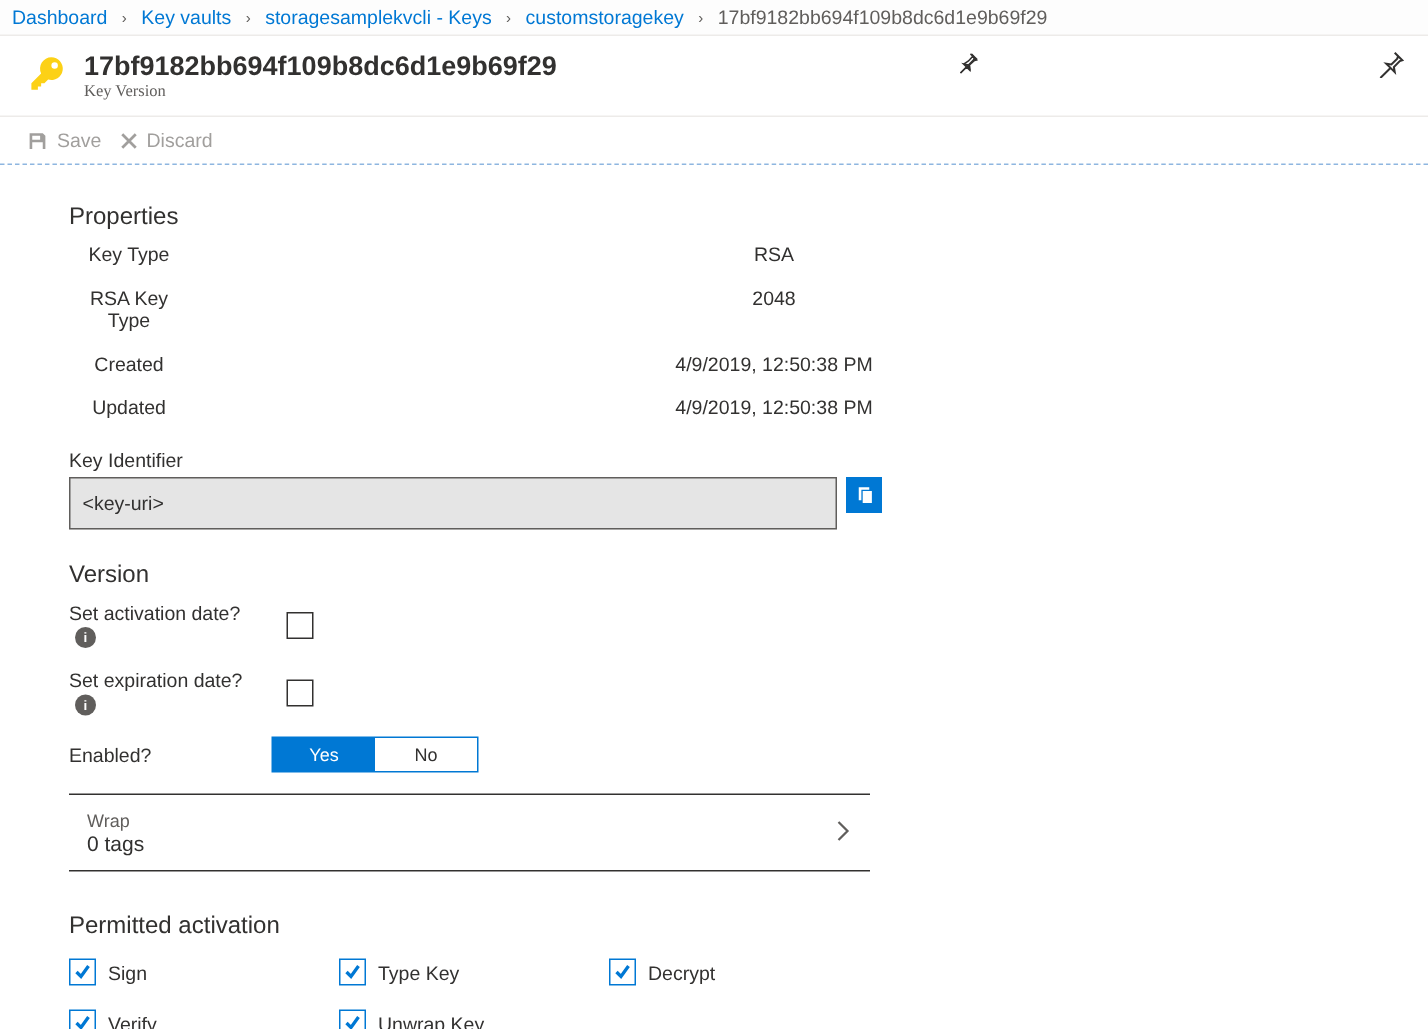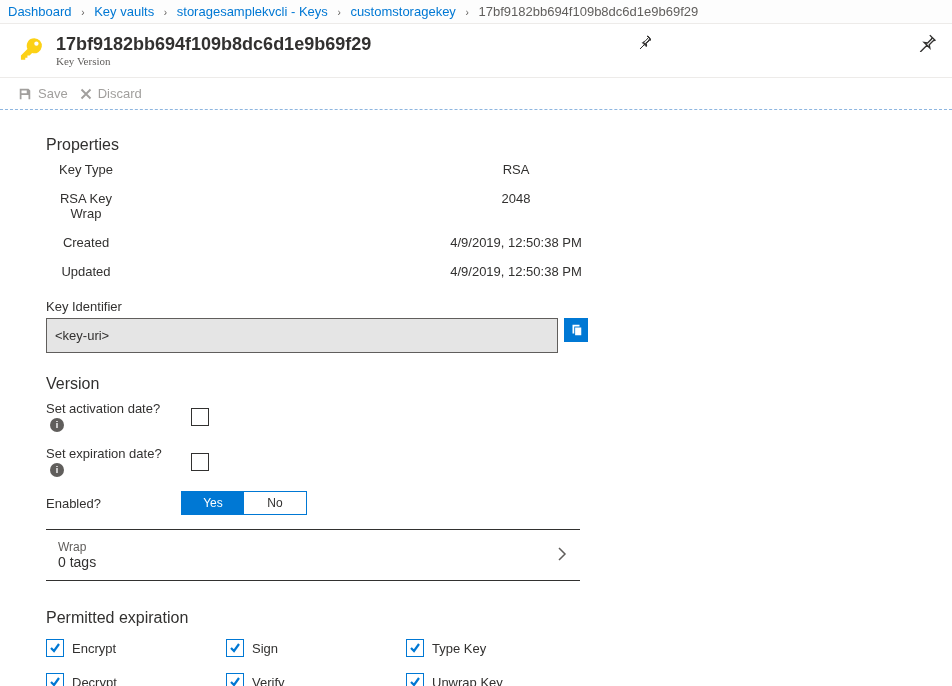--- a/index.html
+++ b/index.html
@@ -31,21 +31,21 @@
 .input-row { display: flex; gap: 6px; margin-bottom: 22px; }
 .readonly-input { flex: 0 0 512px; border: 1px solid #605e5c; background: #e5e5e5; padding: 3px 8px; font-size: 13px; color: #323130; height: 35px; }
 .copy-btn { width: 24px; height: 24px; background: #0078d4; display:flex; align-items:center; justify-content:center; cursor:pointer; }
 .copy-btn svg { fill: #fff; }
 
 .settings-row { display: flex; align-items: center; margin-bottom: 14px; }
 .settings-label { width: 135px; color: #323130; }
 .info-icon { display:inline-flex; align-items:center; justify-content:center; width:14px; height:14px; border-radius:50%; background:#605e5c; color:#fff; font-size:9px; font-weight:bold; margin-left:4px; }
 .cbx { width:18px; height:18px; border:1px solid #323130; margin-left: 10px; }
 
-.toggle { display:flex; border:1px solid #0078d4; width:126px; height:24px; }
+.toggle { display:flex; border:1px solid #0078d4; width:138px; height:24px; }
 .toggle div { flex:1; display:flex; align-items:center; justify-content:center; font-size:12px; cursor:pointer; }
 .toggle .active { background:#0078d4; color:#fff; }
 .toggle .inactive { background:#fff; color:#323130; }
 
 .tags-row { border-top: 1px solid #323130; border-bottom: 1px solid #323130; padding: 10px 12px; display:flex; align-items:center; cursor:pointer; margin-top:6px; margin-bottom: 28px; width: 534px; }
 .tags-row .titles { flex:1; }
 .tags-row .small { font-size:12px; color:#605e5c; }
 .tags-row .count { font-size:14px; }
 .tags-row .chev { color:#605e5c; }
 
@@ -107,21 +107,21 @@
     <span>Discard</span>
   </div>
 </div>
 
 <div class="main">
 
   <div class="section-title">Properties</div>
   <div class="prop-grid">
     <div class="prop-label">Key Type</div>
     <div class="prop-value">RSA</div>
-    <div class="prop-label">RSA Key Wrap</div>
+    <div class="prop-label">RSA Key Type</div>
     <div class="prop-value">2048</div>
     <div class="prop-label">Created</div>
     <div class="prop-value">4/9/2019, 12:50:38 PM</div>
     <div class="prop-label">Updated</div>
     <div class="prop-value">4/9/2019, 12:50:38 PM</div>
   </div>
 
   <div class="field-label">Key Identifier</div>
   <div class="input-row">
     <input class="readonly-input" readonly="" value="&lt;key-uri&gt;" style="">
@@ -160,36 +160,28 @@
       <div class="small">Wrap</div>
       <div class="count">0 tags</div>
     </div>
     <div class="chev">
       <svg width="12" height="14" viewBox="0 0 8 14" fill="none" stroke="#605e5c" stroke-width="1.5">
           <path d="M1 1l6 6-6 6"></path>
         </svg>
     </div>
   </div>
 
-  <div class="section-title">Permitted expiration</div>
+  <div class="section-title">Permitted activation</div>
   <div class="ops" id="ops-grid">
       <div class="op">
         <div class="chk">
           <svg width="12" height="12" viewBox="0 0 12 12">
             <path d="M2 6l3 3 5-7"></path>
           </svg>
         </div>
-        <span>Encrypt</span>
-      </div>
-      <div class="op">
-        <div class="chk">
-          <svg width="12" height="12" viewBox="0 0 12 12">
-            <path d="M2 6l3 3 5-7"></path>
-          </svg>
-        </div>
         <span>Sign</span>
       </div>
       <div class="op">
         <div class="chk">
           <svg width="12" height="12" viewBox="0 0 12 12">
             <path d="M2 6l3 3 5-7"></path>
           </svg>
         </div>
         <span>Type Key</span>
       </div>

